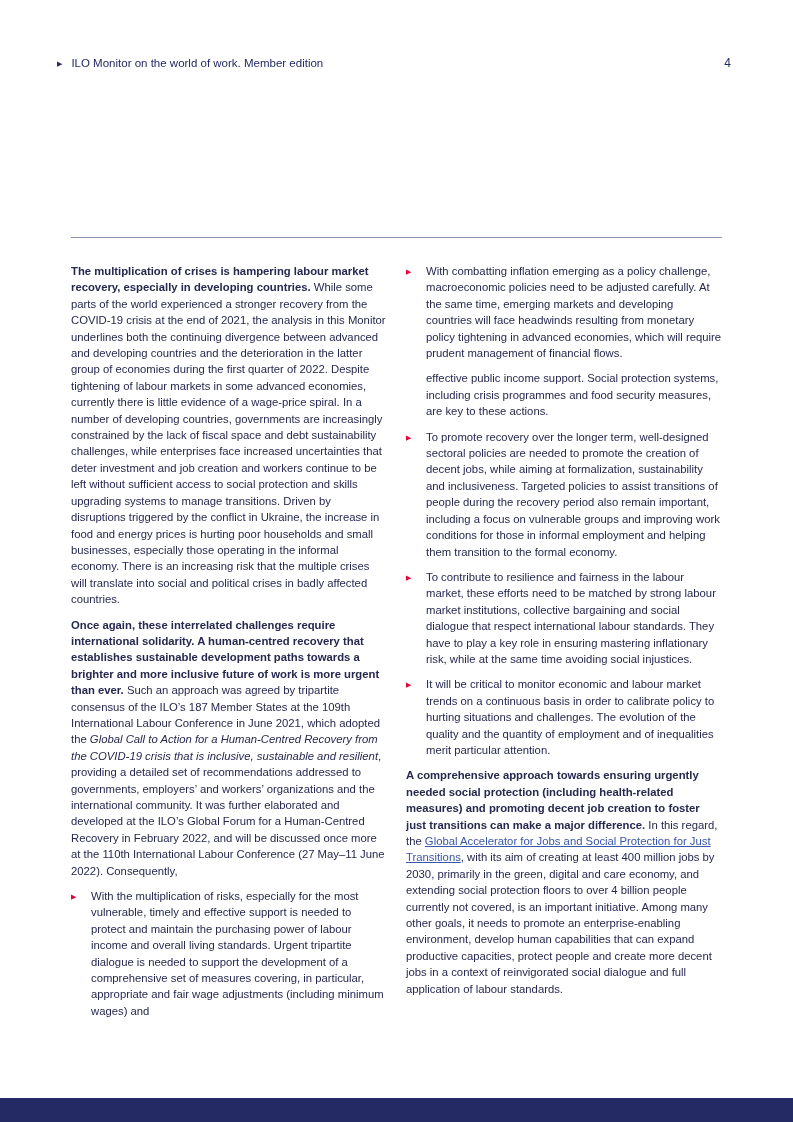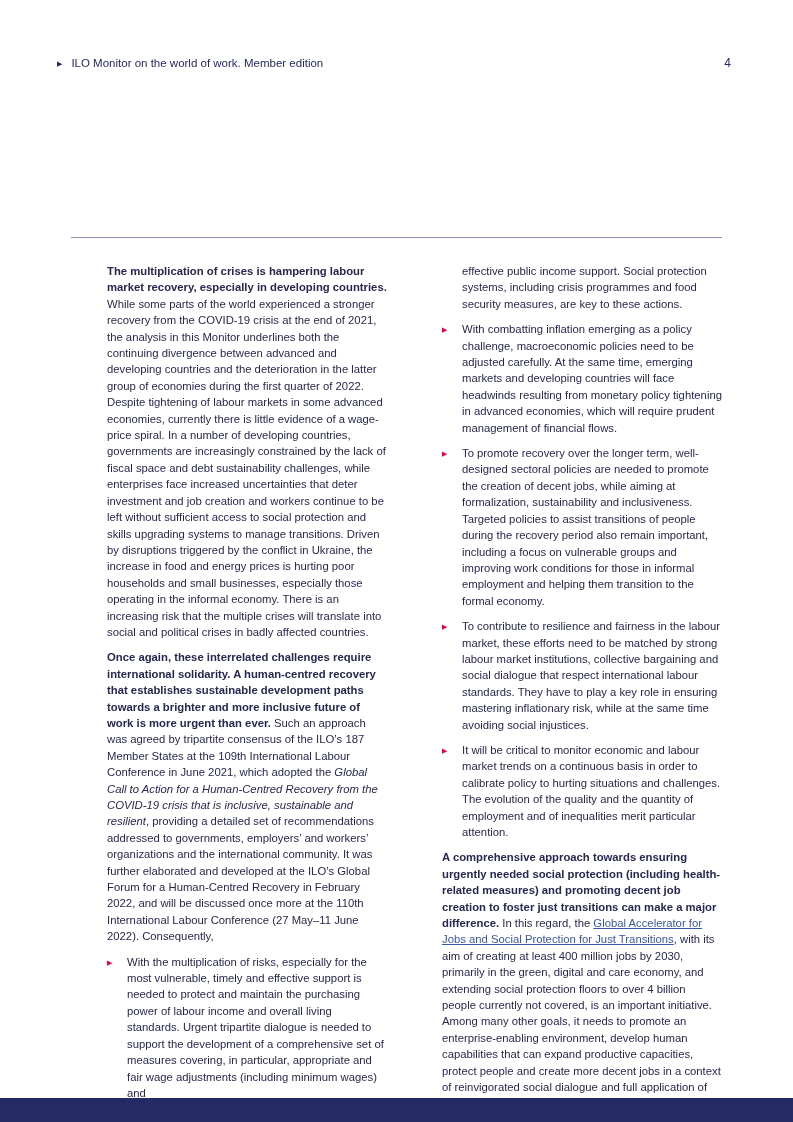--- a/index.html
+++ b/index.html
@@ -77,21 +77,21 @@
     width: 651px;
     display: flex;
     gap: 19px;
   }
   .col {
     width: 316px;
     font-size: 11.3px;
     line-height: 16.4px;
     color: var(--body-ink);
   }
-  .block { margin-bottom: 9px; margin-left: 36px; }
+  .block { margin-bottom: 9px; }
   .block.bullet { display: flex; }
   .block .runs { flex: 1; }
   .marker {
     flex: 0 0 20px;
     color: var(--red);
     font-size: 7px;
     line-height: 16.4px;
     padding-top: 1px;
   }
   .block.continuation { padding-left: 20px; }
@@ -130,26 +130,26 @@
         </div>
         <div class="block paragraph">
           <div class="runs"><span class="run-bold">Once again, these interrelated challenges require international solidarity. A human-centred recovery that establishes sustainable development paths towards a brighter and more inclusive future of work is more urgent than ever. </span><span class="run-normal">Such an approach was agreed by tripartite consensus of the ILO’s 187 Member States at the 109th International Labour Conference in June 2021, which adopted the </span><span class="run-italic">Global Call to Action for a Human-Centred Recovery from the COVID-19 crisis that is inclusive, sustainable and resilient</span><span class="run-normal">, providing a detailed set of recommendations addressed to governments, employers’ and workers’ organizations and the international community. It was further elaborated and developed at the ILO’s Global Forum for a Human-Centred Recovery in February 2022, and will be discussed once more at the 110th International Labour Conference (27 May–11 June 2022). Consequently,</span></div>
         </div>
         <div class="block bullet">
           <span class="marker">▶</span>
           <div class="runs"><span class="run-normal">With the multiplication of risks, especially for the most vulnerable, timely and effective support is needed to protect and maintain the purchasing power of labour income and overall living standards. Urgent tripartite dialogue is needed to support the development of a comprehensive set of measures covering, in particular, appropriate and fair wage adjustments (including minimum wages) and</span></div>
         </div>
       </div>
     <div class="col" id="col-right">
-        <div class="block continuation">
-          <div class="runs"><span class="run-normal">effective public income support. Social protection systems, including crisis programmes and food security measures, are key to these actions.</span></div>
-        </div>
         <div class="block bullet">
           <span class="marker">▶</span>
           <div class="runs"><span class="run-normal">With combatting inflation emerging as a policy challenge, macroeconomic policies need to be adjusted carefully. At the same time, emerging markets and developing countries will face headwinds resulting from monetary policy tightening in advanced economies, which will require prudent management of financial flows.</span></div>
+        </div>
+        <div class="block continuation">
+          <div class="runs"><span class="run-normal">effective public income support. Social protection systems, including crisis programmes and food security measures, are key to these actions.</span></div>
         </div>
         <div class="block bullet">
           <span class="marker">▶</span>
           <div class="runs"><span class="run-normal">To promote recovery over the longer term, well-designed sectoral policies are needed to promote the creation of decent jobs, while aiming at formalization, sustainability and inclusiveness. Targeted policies to assist transitions of people during the recovery period also remain important, including a focus on vulnerable groups and improving work conditions for those in informal employment and helping them transition to the formal economy.</span></div>
         </div>
         <div class="block bullet">
           <span class="marker">▶</span>
           <div class="runs"><span class="run-normal">To contribute to resilience and fairness in the labour market, these efforts need to be matched by strong labour market institutions, collective bargaining and social dialogue that respect international labour standards. They have to play a key role in ensuring mastering inflationary risk, while at the same time avoiding social injustices.</span></div>
         </div>
         <div class="block bullet">

